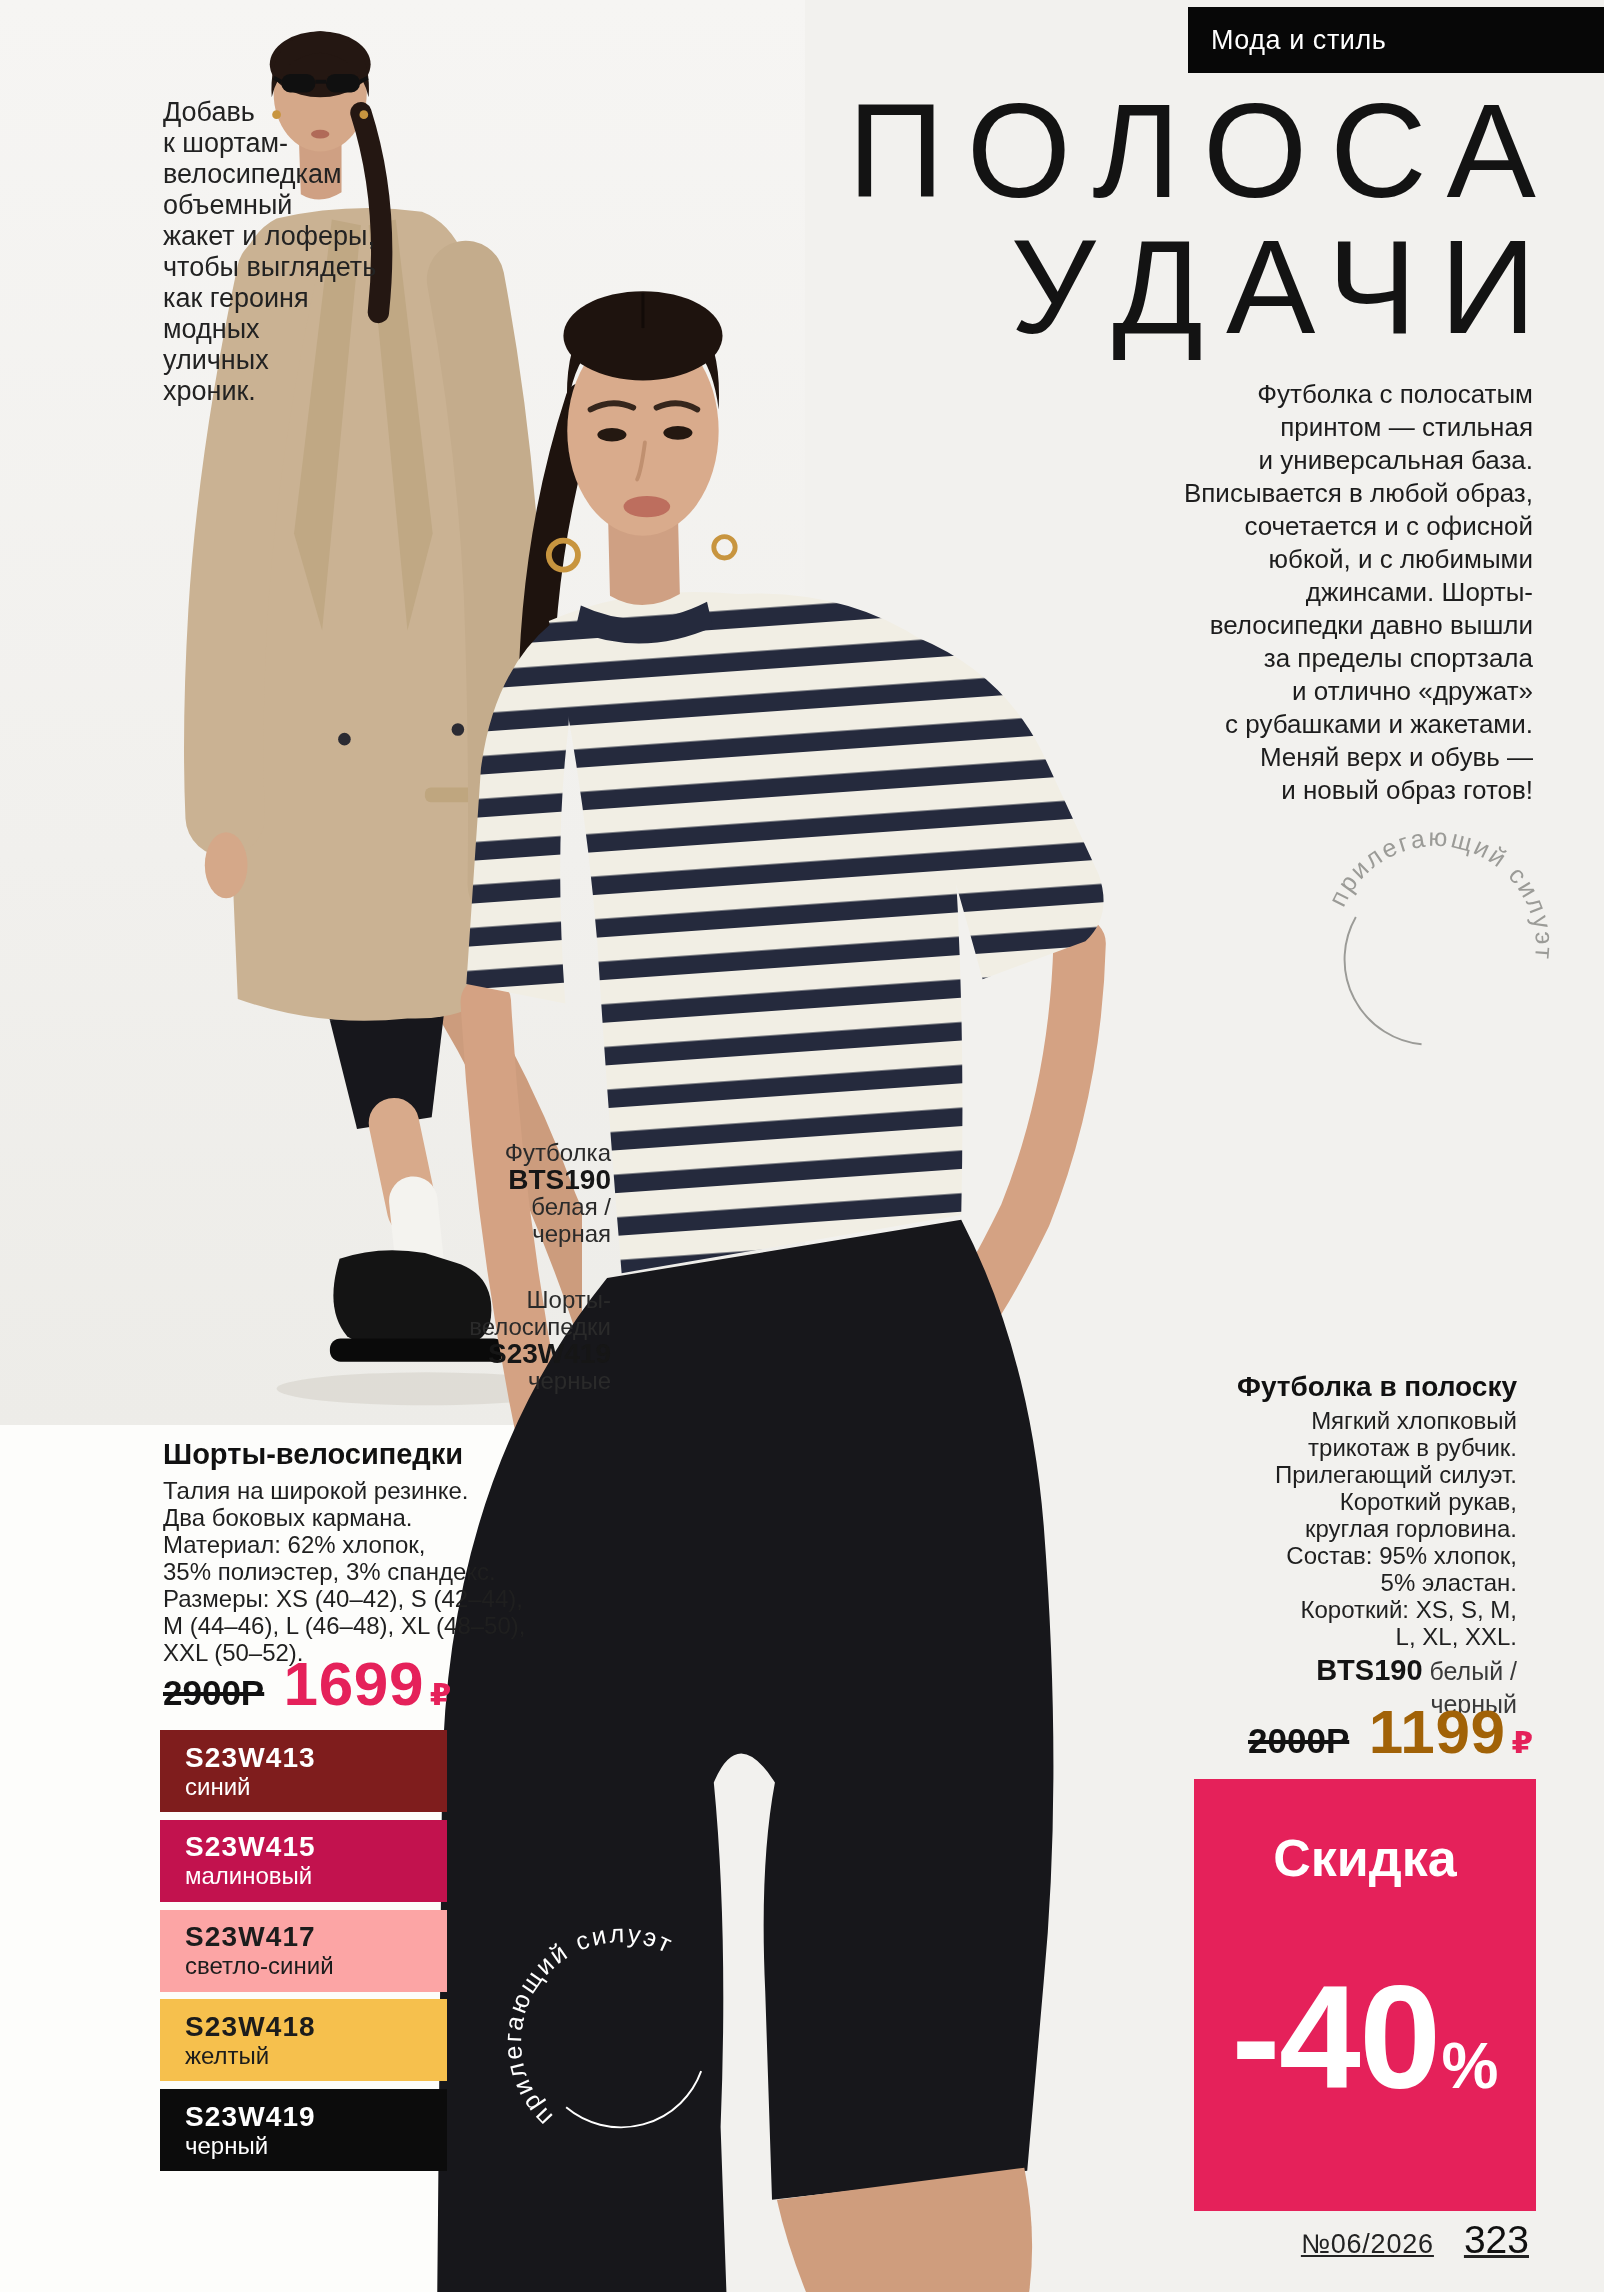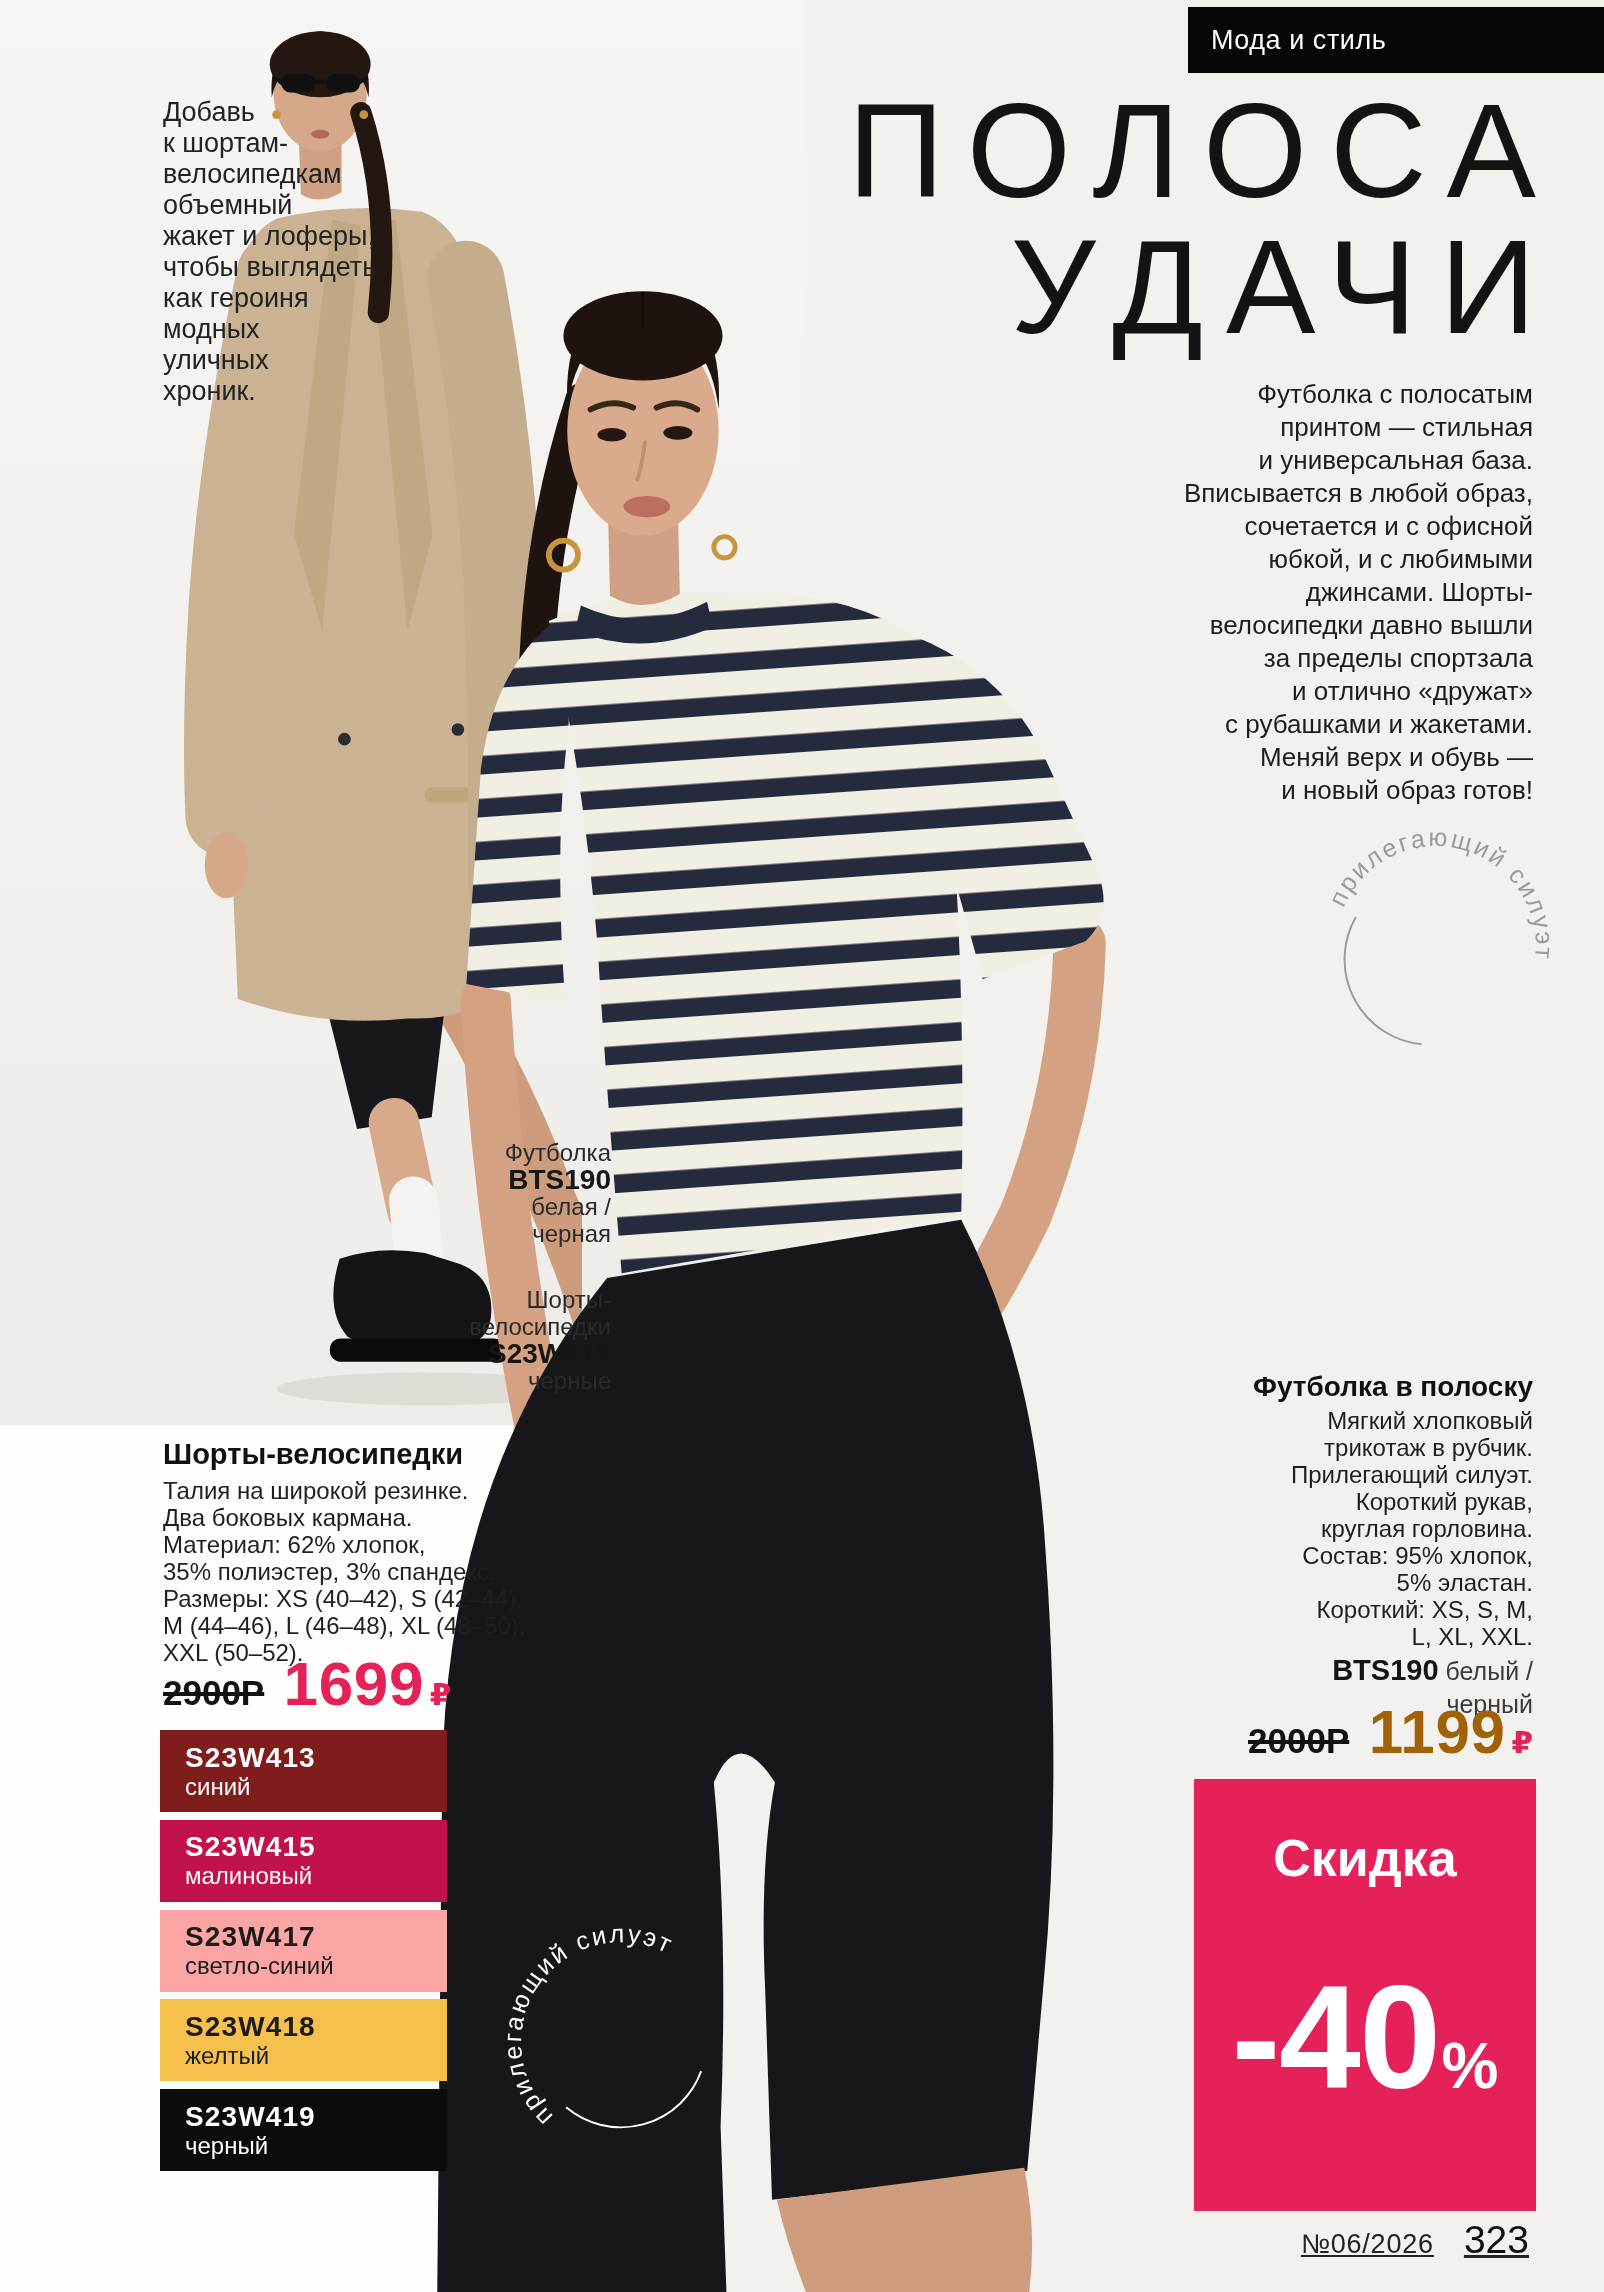--- a/index.html
+++ b/index.html
@@ -35,21 +35,21 @@
   .price-left{left:163px;top:1648px;}
   .price-old{font-size:35px;font-weight:bold;color:#121212;text-decoration:line-through;text-decoration-thickness:3.9px;}
   .price-new{font-size:62px;font-weight:bold;margin-left:19.4px;letter-spacing:.01em;}
   .price-cur{font-size:31px;font-weight:bold;margin-left:5.8px;}
   
   .swatches{left:160px;top:1730px;width:287px;}
   .swatch{width:287px;height:82px;margin-bottom:7.8px;box-sizing:border-box;padding:12.6px 0 0 25px;}
   .swatch .sc{font-weight:bold;font-size:28px;line-height:30px;letter-spacing:.04em;}
   .swatch .sl{font-size:24px;line-height:27px;}
   
-  .desc-right{right:72px;top:1370px;text-align:right;font-size:24px;line-height:27px;color:#1f1f1f;}
+  .desc-right{right:88px;top:1370px;text-align:right;font-size:24px;line-height:27px;color:#1f1f1f;}
   .desc-right .hd{font-weight:bold;font-size:28px;line-height:33px;margin-bottom:3.9px;color:#111;}
   .code-line{margin-top:5.8px;font-size:25px;line-height:28px;color:#3a3a3a;}
   .code-line .code{font-weight:bold;font-size:29px;color:#141414;}
   .price-right{right:72px;top:1696px;justify-content:flex-end;}
   
   .discount{left:1194px;top:1779px;width:342px;height:432px;color:#fff;text-align:center;}
   .discount .dl{margin-top:49px;font-size:52px;font-weight:bold;}
   .discount .dv{margin-top:76px;display:flex;justify-content:center;align-items:baseline;}
   .discount .dnum{font-size:147px;line-height:1;font-weight:bold;letter-spacing:-.01em;}
   .discount .dpct{font-size:64px;font-weight:bold;margin-left:1.9px;}

